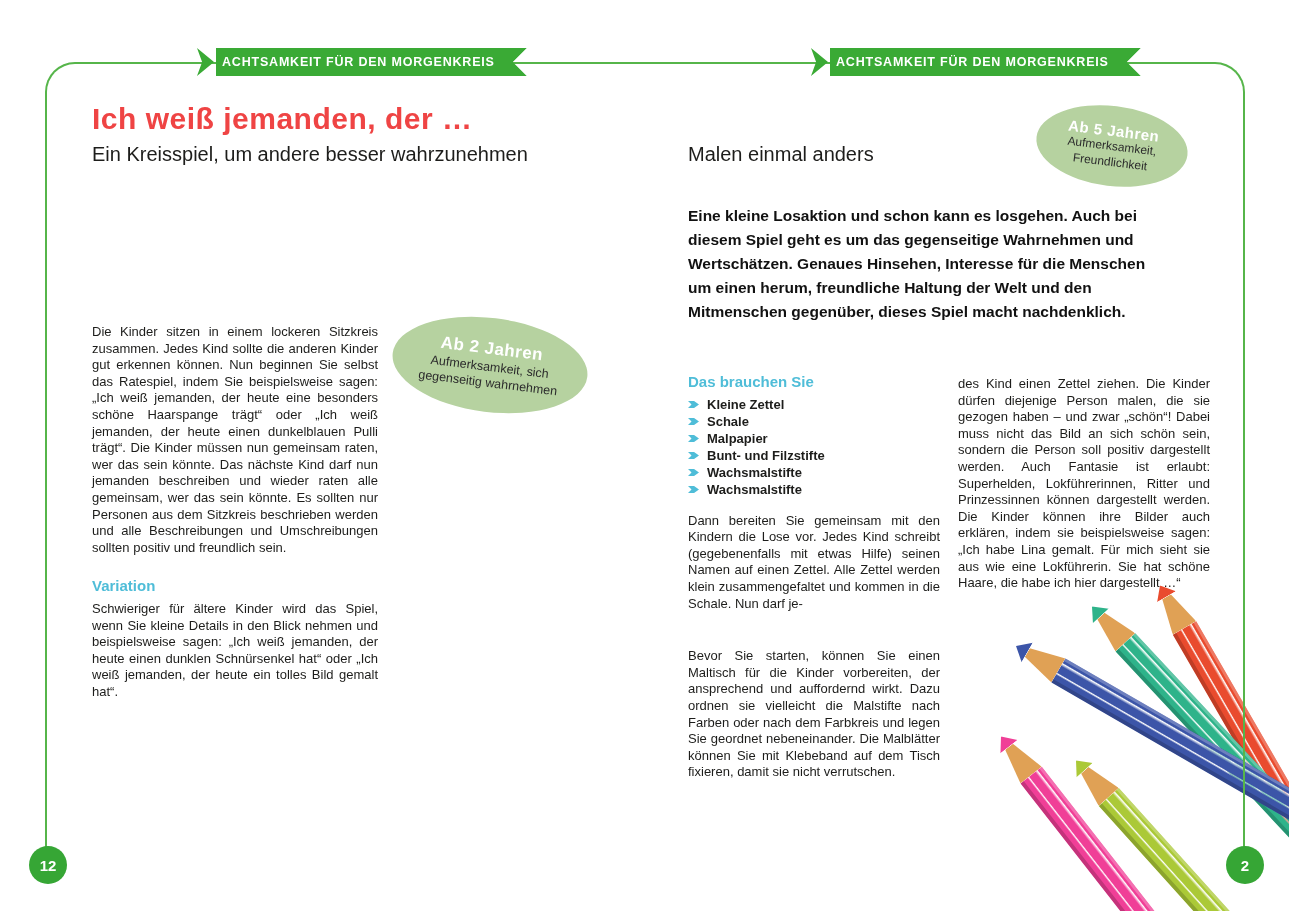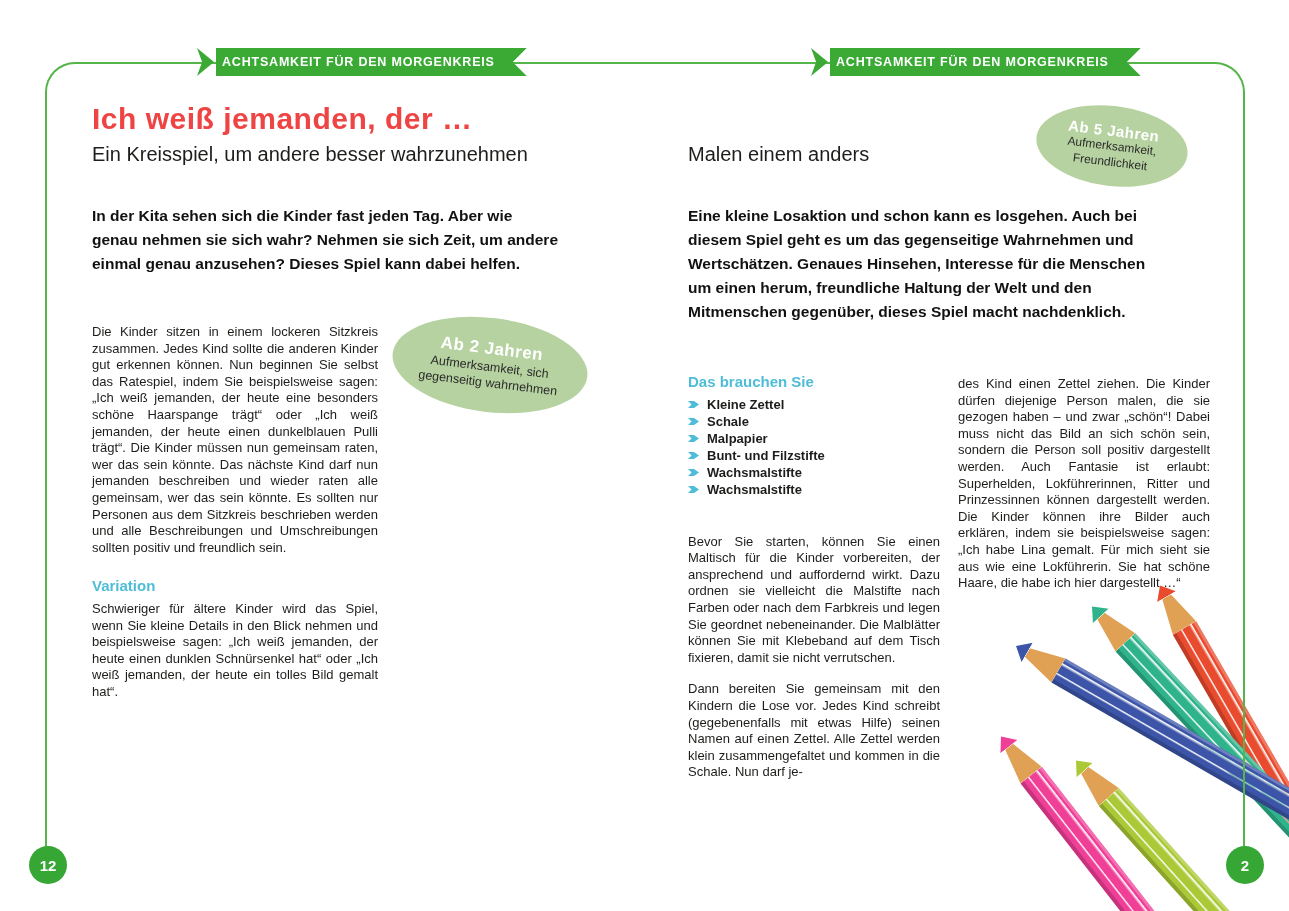--- a/index.html
+++ b/index.html
@@ -120,34 +120,33 @@
     <span class="ribbon-arrow"></span>
     <span class="ribbon-body">ACHTSAMKEIT FÜR DEN MORGENKREIS</span>
   </div>
   <div class="ribbon" id="ribbon-right">
     <span class="ribbon-arrow"></span>
     <span class="ribbon-body">ACHTSAMKEIT FÜR DEN MORGENKREIS</span>
   </div>
 
   <div class="title" style="left:92px;top:102px;">Ich weiß jemanden, der …</div>
   <div class="subtitle" style="left:92px;top:142px;">Ein Kreisspiel, um andere besser wahrzunehmen</div>
-  <div class="intro" style="left:92px;top:204px;width:470px;">In der Kita sehen sich die Kinder fast jeden Tag. Aber wie genau nehmen sie sich wahr? Nehmen sie sich Zeit, um andere einmal genau anzusehen? Dieses Spiel kann dabei helfen.</div>
 
   <div class="badge" id="badge-left">
     <div class="badge-age">Ab 2 Jahren</div>
     <div class="badge-skills">Aufmerksamkeit, sich gegenseitig wahrnehmen</div>
   </div>
 
   <div class="bodycol" style="left:92px;top:324px;width:286px;">
     <p class="para">Die Kinder sitzen in einem lockeren Sitzkreis zusammen. Jedes Kind sollte die anderen Kinder gut erkennen können. Nun beginnen Sie selbst das Ratespiel, indem Sie beispielsweise sagen: „Ich weiß jemanden, der heute eine besonders schöne Haarspange trägt“ oder „Ich weiß jemanden, der heute einen dunkelblauen Pulli trägt“. Die Kinder müssen nun gemeinsam raten, wer das sein könnte. Das nächste Kind darf nun jemanden beschreiben und wieder raten alle gemeinsam, wer das sein könnte. Es sollten nur Personen aus dem Sitzkreis beschrieben werden und alle Beschreibungen und Umschreibungen sollten positiv und freundlich sein.</p>
     <p class="minihead" style="margin-top:22px;">Variation</p>
     <p class="para">Schwieriger für ältere Kinder wird das Spiel, wenn Sie kleine Details in den Blick nehmen und beispielsweise sagen: „Ich weiß jemanden, der heute einen dunklen Schnürsenkel hat“ oder „Ich weiß jemanden, der heute ein tolles Bild gemalt hat“.</p>
   </div>
 
-  <div class="subtitle" style="left:688px;top:142px;">Malen einem anders</div>
+  <div class="subtitle" style="left:688px;top:142px;">Malen einmal anders</div>
 
   <div class="badge" id="badge-right">
     <div class="badge-age">Ab 5 Jahren</div>
     <div class="badge-skills">Aufmerksamkeit, Freundlichkeit</div>
   </div>
 
   <div class="intro" style="left:688px;top:204px;width:478px;">Eine kleine Losaktion und schon kann es losgehen. Auch bei diesem Spiel geht es um das gegenseitige Wahrnehmen und Wertschätzen. Genaues Hinsehen, Interesse für die Menschen um einen herum, freundliche Haltung der Welt und den Mitmenschen gegenüber, dieses Spiel macht nachdenklich.</div>
 
   <div class="bodycol" style="left:688px;top:374px;width:252px;">
     <p class="minihead">Das brauchen Sie</p>
@@ -170,22 +169,22 @@
         </li>
       <li>
           <span class="bullet-arrow"></span>
           <span>Wachsmalstifte</span>
         </li>
       <li>
           <span class="bullet-arrow"></span>
           <span>Wachsmalstifte</span>
         </li>
     </ul>
+    <p class="para" style="margin-top:15px;">Dann bereiten Sie gemeinsam mit den Kindern die Lose vor. Jedes Kind schreibt (gegebenenfalls mit etwas Hilfe) seinen Namen auf einen Zettel. Alle Zettel werden klein zusammengefaltet und kommen in die Schale. Nun darf je-</p>
     <p class="para" style="margin-top:36px;">Bevor Sie starten, können Sie einen Maltisch für die Kinder vorbereiten, der ansprechend und auffordernd wirkt. Dazu ordnen sie vielleicht die Malstifte nach Farben oder nach dem Farbkreis und legen Sie geordnet nebeneinander. Die Malblätter können Sie mit Klebeband auf dem Tisch fixieren, damit sie nicht verrutschen.</p>
-    <p class="para" style="margin-top:15px;">Dann bereiten Sie gemeinsam mit den Kindern die Lose vor. Jedes Kind schreibt (gegebenenfalls mit etwas Hilfe) seinen Namen auf einen Zettel. Alle Zettel werden klein zusammengefaltet und kommen in die Schale. Nun darf je-</p>
   </div>
 
   <div class="bodycol" style="left:958px;top:376px;width:252px;">
     <p class="para">des Kind einen Zettel ziehen. Die Kinder dürfen diejenige Person malen, die sie gezogen haben – und zwar „schön“! Dabei muss nicht das Bild an sich schön sein, sondern die Person soll positiv dargestellt werden. Auch Fantasie ist erlaubt: Superhelden, Lokführerinnen, Ritter und Prinzessinnen können dargestellt werden. Die Kinder können ihre Bilder auch erklären, indem sie beispielsweise sagen: „Ich habe Lina gemalt. Für mich sieht sie aus wie eine Lokführerin. Sie hat schöne Haare, die habe ich hier dargestellt …“</p>
   </div>
 
   <div class="page-circle" id="circle-left">12</div>
   <div class="page-circle" id="circle-right">2</div>
 
 </div>

